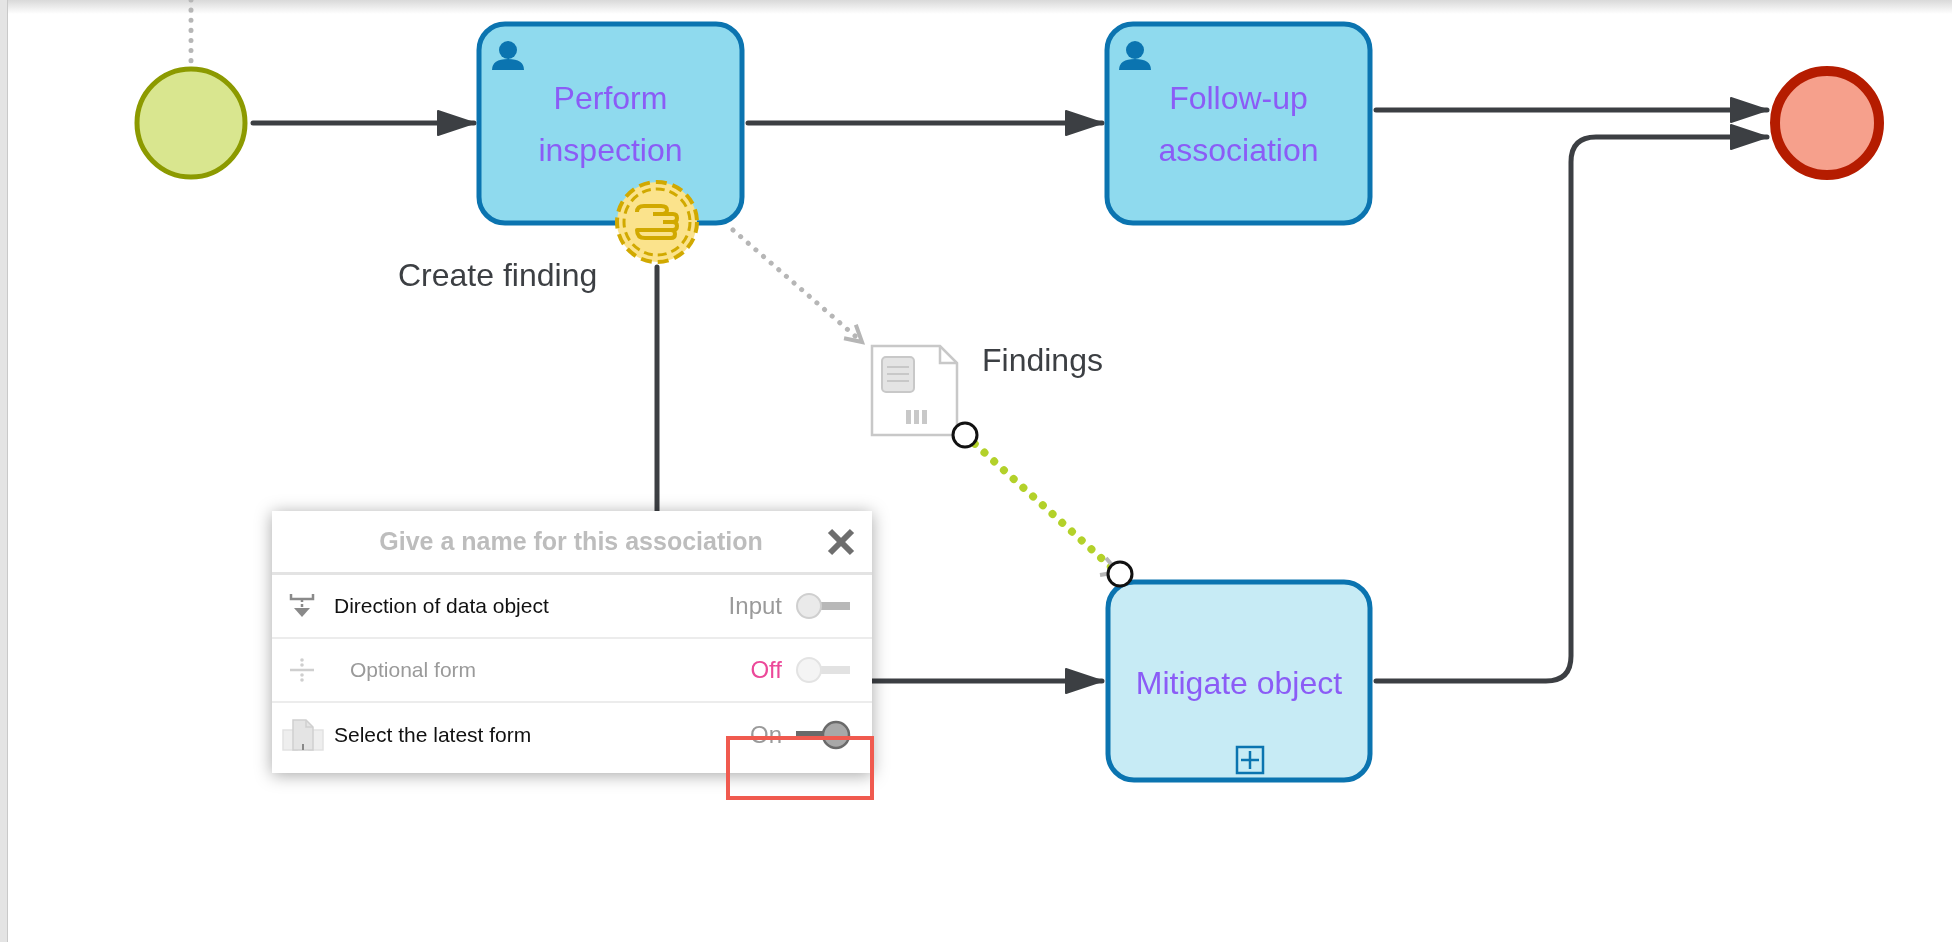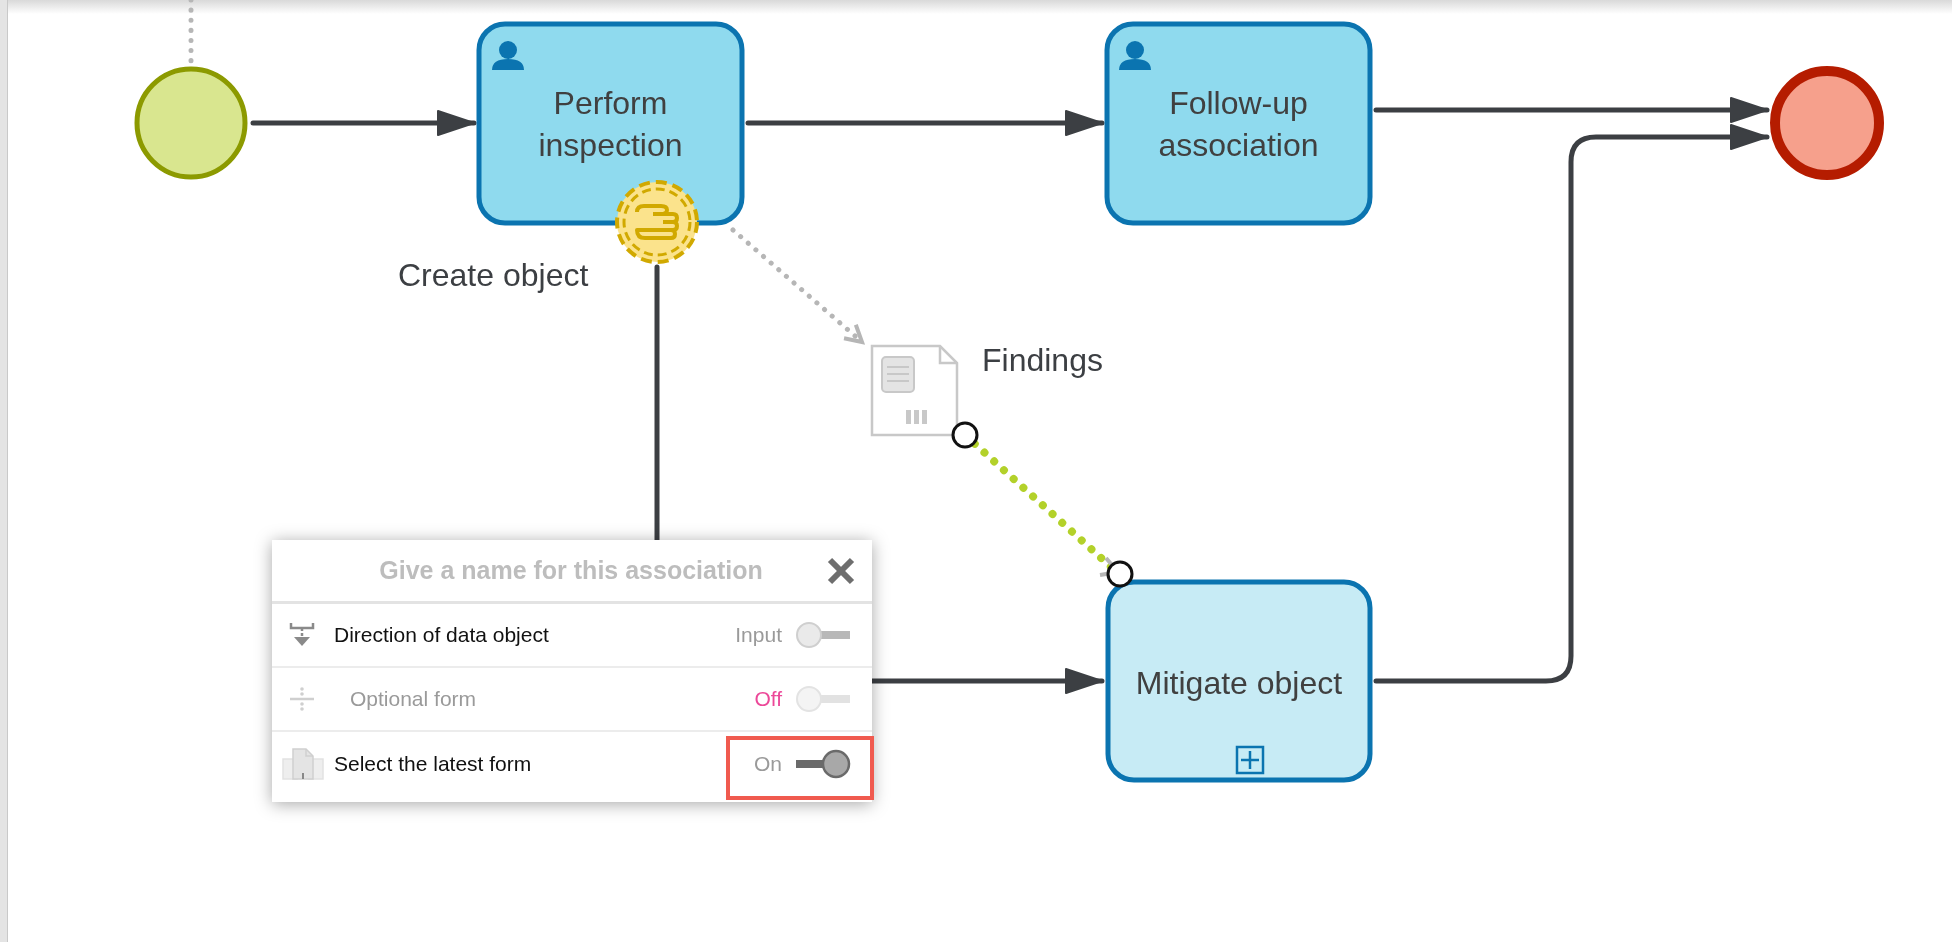--- a/index.html
+++ b/index.html
@@ -1,32 +1,32 @@
 <!DOCTYPE html>
 <html><head>
 <meta charset="utf-8">
 <style>
   html, body { margin:0; padding:0; }
   body { width:1952px; height:942px; position:relative; overflow:hidden; background:#ffffff; font-family:"Liberation Sans", sans-serif; }
   .left-border { position:absolute; left:0; top:0; width:8px; height:942px; background:#e4e4e4; border-right:1px solid #c9c9c9; box-sizing:border-box; }
   .top-shadow { position:absolute; left:8px; top:0; right:0; height:14px; background:linear-gradient(#d9d9d9, rgba(255,255,255,0)); }
   svg.canvas { position:absolute; left:0; top:0; }
-  .task-label { position:absolute; display:flex; align-items:center; justify-content:center; text-align:center; color:#404040; font-size:32px; line-height:42px; }
+  .task-label { position:absolute; display:flex; align-items:center; justify-content:center; text-align:center; color:#8b5cf6; font-size:32px; line-height:52px; }
   .free-label { position:absolute; color:#3c3f43; font-size:32px; white-space:nowrap; }
-  .dialog { position:absolute; left:272px; top:540px; width:600px; height:262px; background:#fff; box-shadow:0 2px 16px rgba(0,0,0,0.35); }
+  .dialog { position:absolute; left:272px; top:511px; width:600px; height:262px; background:#fff; box-shadow:0 2px 16px rgba(0,0,0,0.35); }
   .dlg-header { height:61px; border-bottom:3px solid #e3e3e3; position:relative; }
   .dlg-title { position:absolute; left:0; right:60px; top:0; height:61px; border:none; outline:none; text-align:center; font-family:"Liberation Sans", sans-serif; font-weight:bold; font-size:25px; color:#bdbdbd; background:transparent; padding-left:60px; box-sizing:border-box; }
   .dlg-title::placeholder { color:#bdbdbd; }
   .dlg-close { position:absolute; right:16px; top:16px; width:30px; height:30px; cursor:pointer; }
   .dlg-row { height:64px; border-bottom:2px solid #ececec; position:relative; display:flex; align-items:center; box-sizing:border-box; }
   .dlg-row:last-child { border-bottom:none; }
   .row-icon { width:36px; height:36px; margin-left:12px; margin-right:14px; display:flex; align-items:center; justify-content:center; }
   .row-label { font-size:21px; color:#111; flex:1; }
   .row-label.disabled { color:#9a9a9a;margin-left:16px; }
-  .row-value { font-size:21px; color:#9a9a9a; margin-right:12px; }
+  .row-value { font-size:24px; color:#9a9a9a; margin-right:12px; }
   .row-value.disabled { color:#ec4899; }
   .toggle { width:58px; height:30px; position:relative; margin-right:20px; cursor:pointer; }
   .highlight { position:absolute; left:726px; top:736px; width:148px; height:64px; border:4px solid #f05a4f; box-sizing:border-box; }
 </style>
 </head>
 <body>
 
 <div class="left-border"></div>
 <div class="top-shadow"></div>
 
@@ -103,21 +103,21 @@
     </g>
   </g>
 
   <circle cx="965" cy="435" r="12" fill="#ffffff" stroke="#111" stroke-width="3"></circle>
   <circle cx="1120" cy="574" r="12" fill="#ffffff" stroke="#111" stroke-width="3"></circle>
 </svg>
 
 <div class="task-label" style="left:479px; top:84px; width:263px; height:80px;">Perform inspection</div>
 <div class="task-label" style="left:1107px; top:84px; width:263px; height:80px;">Follow-up association</div>
 <div class="task-label" style="left:1130px; top:643px; width:218px; height:80px;">Mitigate object</div>
-<div class="free-label" style="left:398px; top:257px;">Create object</div>
+<div class="free-label" style="left:398px; top:257px;">Create finding</div>
 <div class="free-label" style="left:982px; top:342px;">Findings</div>
 
 <div class="dialog">
   <div class="dlg-header">
     <input class="dlg-title" type="text" placeholder="Give a name for this association" style="">
     <div class="dlg-close">
       <svg width="30" height="30">
         <line x1="4" y1="4" x2="26" y2="26" stroke="#6e6e6e" stroke-width="6"></line>
         <line x1="26" y1="4" x2="4" y2="26" stroke="#6e6e6e" stroke-width="6"></line>
       </svg>

